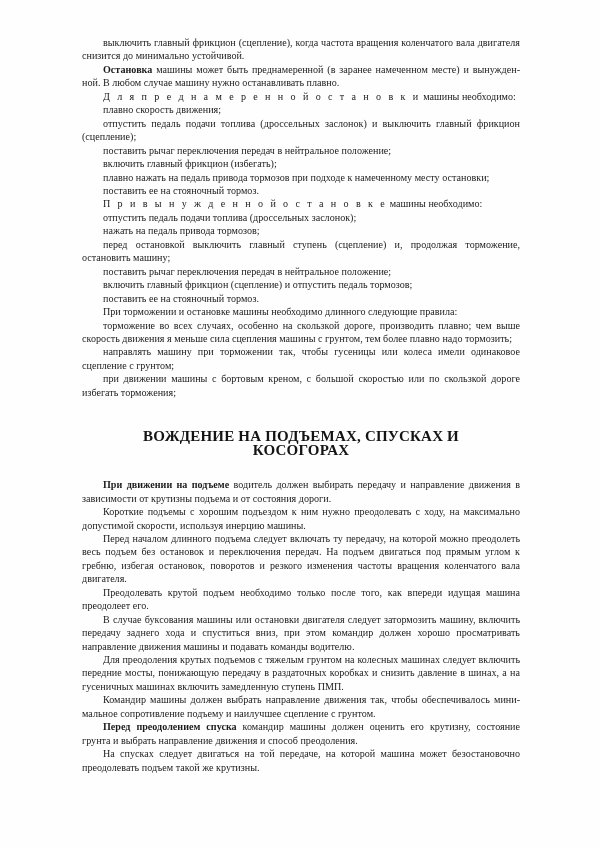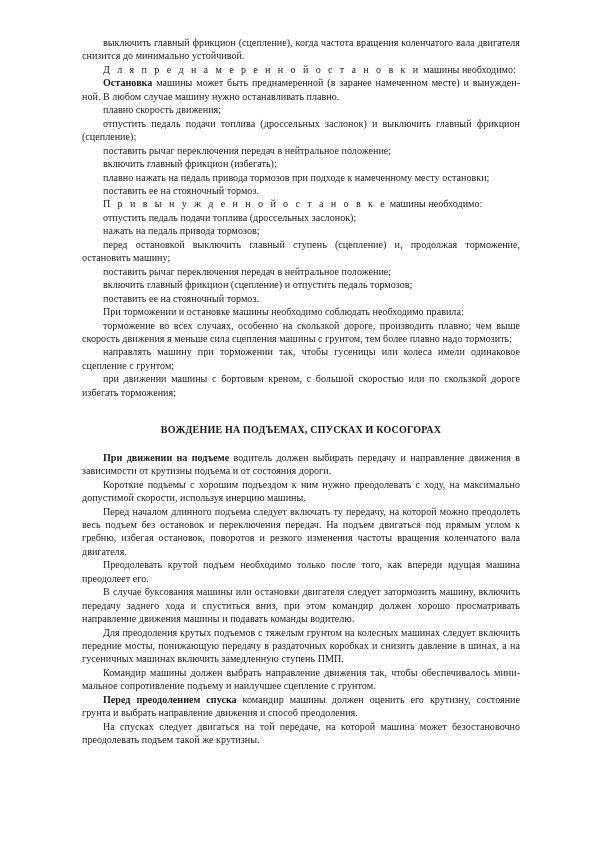--- a/index.html
+++ b/index.html
@@ -43,61 +43,61 @@
   }
   
   .lead {
     font-weight: bold;
   }
   
   .spaced {
     letter-spacing: 2.4px;
   }
   h2.section-heading {
-    margin: 8px;
+    margin: 15px;
     padding: 0;
-    font-size: 10px;
+    font-size: 15px;
     line-height: 13.45px;
     font-weight: bold;
     text-align: center;
     letter-spacing: 0.2px;
     color: #141414;
   }
   .gap-before-heading { height: 16px; }
   .gap-after-heading  { height: 6px; }
 </style>
 </head>
 <body>
 
 <div id="page">
   <div class="textblock">
 
     <div>
       <p class="para indent"><span>выключить главный фрикцион (сцепление), когда частота вращения коленчатого вала двига­теля снизится до минимально устойчивой.</span></p>
 
+      <p class="para indent"><span class="lead">Остановка</span><span> машины может быть преднамеренной (в заранее намеченном месте) и вынужден­ной. В любом случае машину нужно останавливать плавно.</span></p>
+
       <p class="para indent"><span class="spaced">Д л я   п р е д н а м е р е н н о й   о с т а н о в к и</span><span> машины необходимо:</span></p>
-
-      <p class="para indent"><span class="lead">Остановка</span><span> машины может быть преднамеренной (в заранее намеченном месте) и вынужден­ной. В любом случае машину нужно останавливать плавно.</span></p>
 
       <p class="para indent"><span>плавно скорость движения;</span></p>
       <p class="para indent"><span>отпустить педаль подачи топлива (дроссельных заслонок) и выключить главный фрикцион (сцепление);</span></p>
       <p class="para indent"><span>поставить рычаг переключения передач в нейтральное положение;</span></p>
       <p class="para indent"><span>включить главный фрикцион (избегать);</span></p>
       <p class="para indent"><span>плавно нажать на педаль привода тормозов при подходе к намеченному месту остановки;</span></p>
       <p class="para indent"><span>поставить ее на стояночный тормоз.</span></p>
 
       <p class="para indent"><span class="spaced">П р и   в ы н у ж д е н н о й   о с т а н о в к е</span><span> машины необходимо:</span></p>
 
       <p class="para indent"><span>отпустить педаль подачи топлива (дроссельных заслонок);</span></p>
       <p class="para indent"><span>нажать на педаль привода тормозов;</span></p>
       <p class="para indent"><span>перед остановкой выключить главный ступень (сцепление) и, продолжая торможение, остановить машину;</span></p>
       <p class="para indent"><span>поставить рычаг переключения передач в нейтральное положение;</span></p>
       <p class="para indent"><span>включить главный фрикцион (сцепление) и отпустить педаль тормозов;</span></p>
       <p class="para indent"><span>поставить ее на стояночный тормоз.</span></p>
-      <p class="para indent"><span>При торможении и остановке машины необходимо соблюдать необходимо правила:</span></p>
+      <p class="para indent"><span>При торможении и остановке машины необходимо длинного следующие правила:</span></p>
       <p class="para indent"><span>торможение во всех случаях, особенно на скользкой дороге, производить плавно; чем выше скорость движения я меньше сила сцепления машины с грунтом, тем более плавно надо тормо­зить;</span></p>
       <p class="para indent"><span>направлять машину при торможении так, чтобы гусеницы или колеса имели одинаковое сцепление с грунтом;</span></p>
       <p class="para indent"><span>при движении машины с бортовым креном, с большой скоростью или по скользкой дороге избегать торможения;</span></p>
     </div>
 
     <div class="gap-before-heading"></div>
     <h2 class="section-heading">ВОЖДЕНИЕ НА ПОДЪЕМАХ, СПУСКАХ И КОСОГОРАХ</h2>
     <div class="gap-after-heading"></div>
 
     <div>

